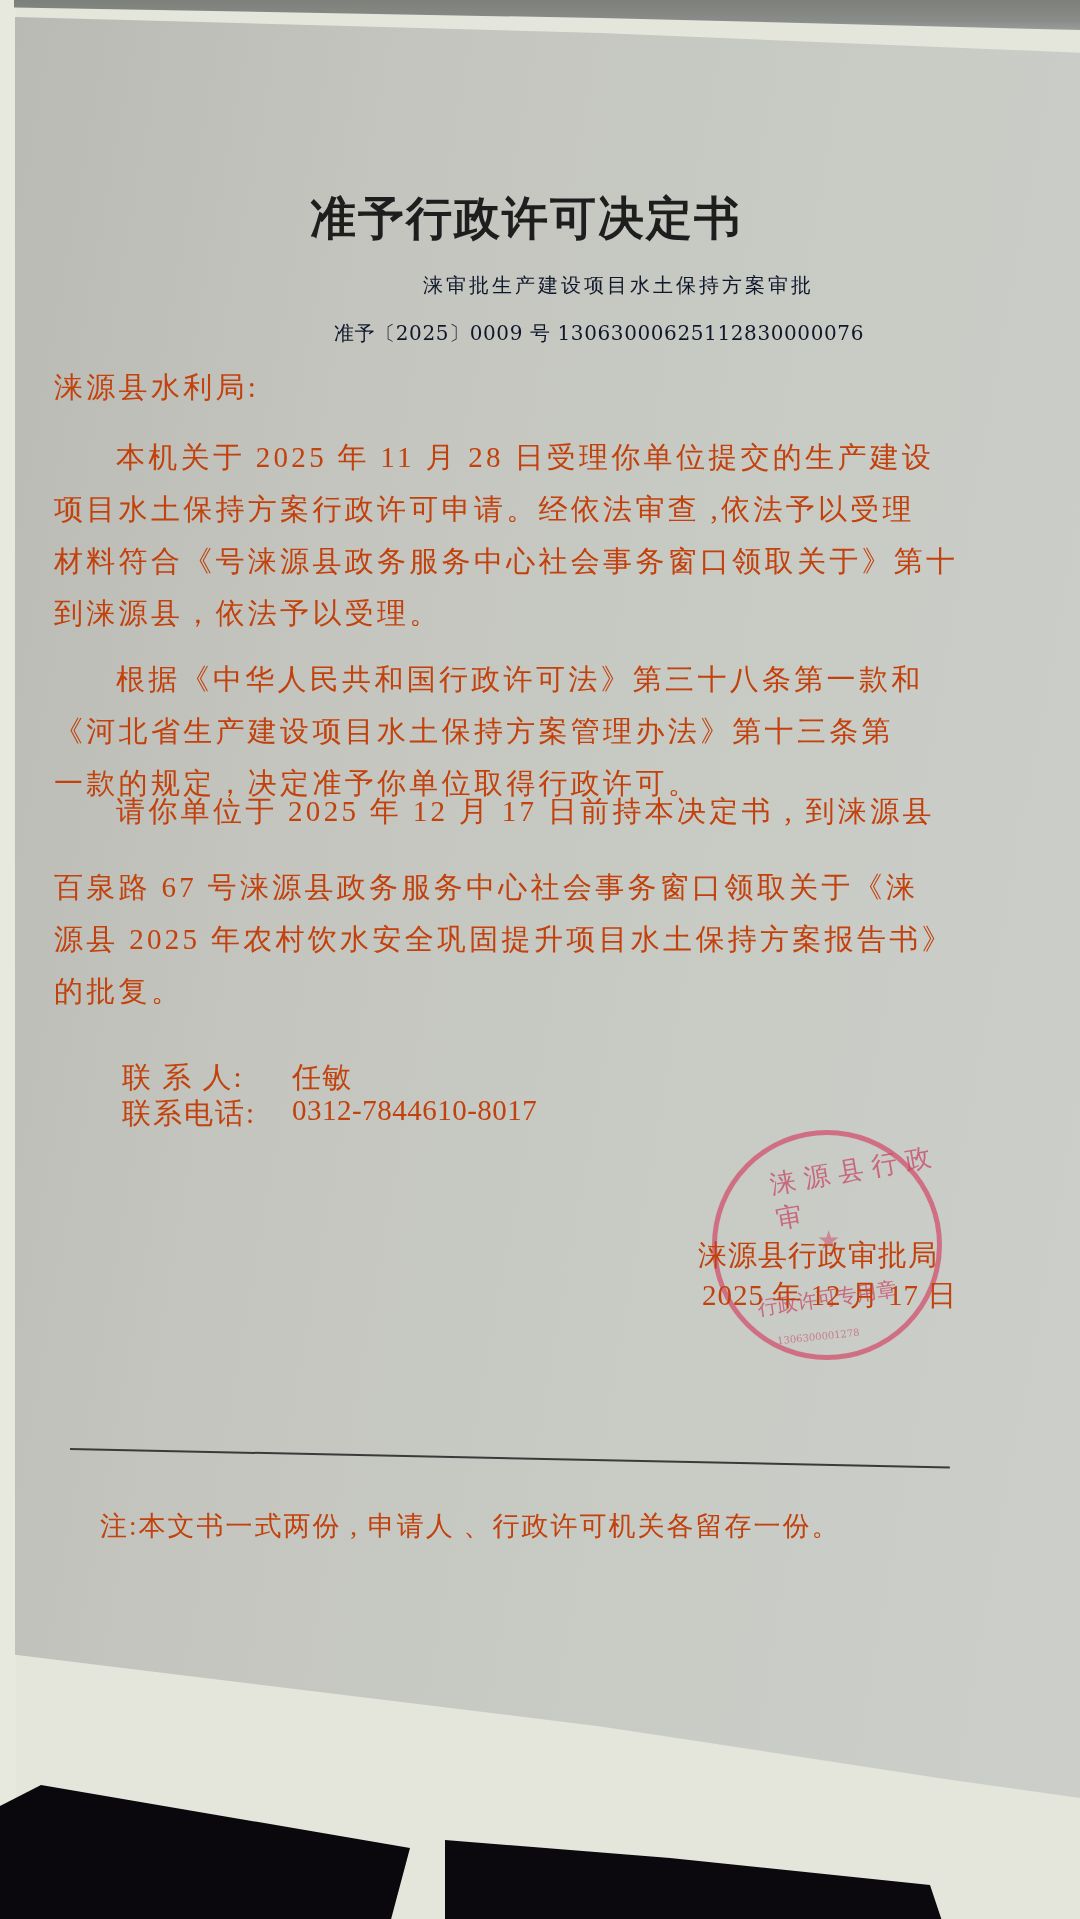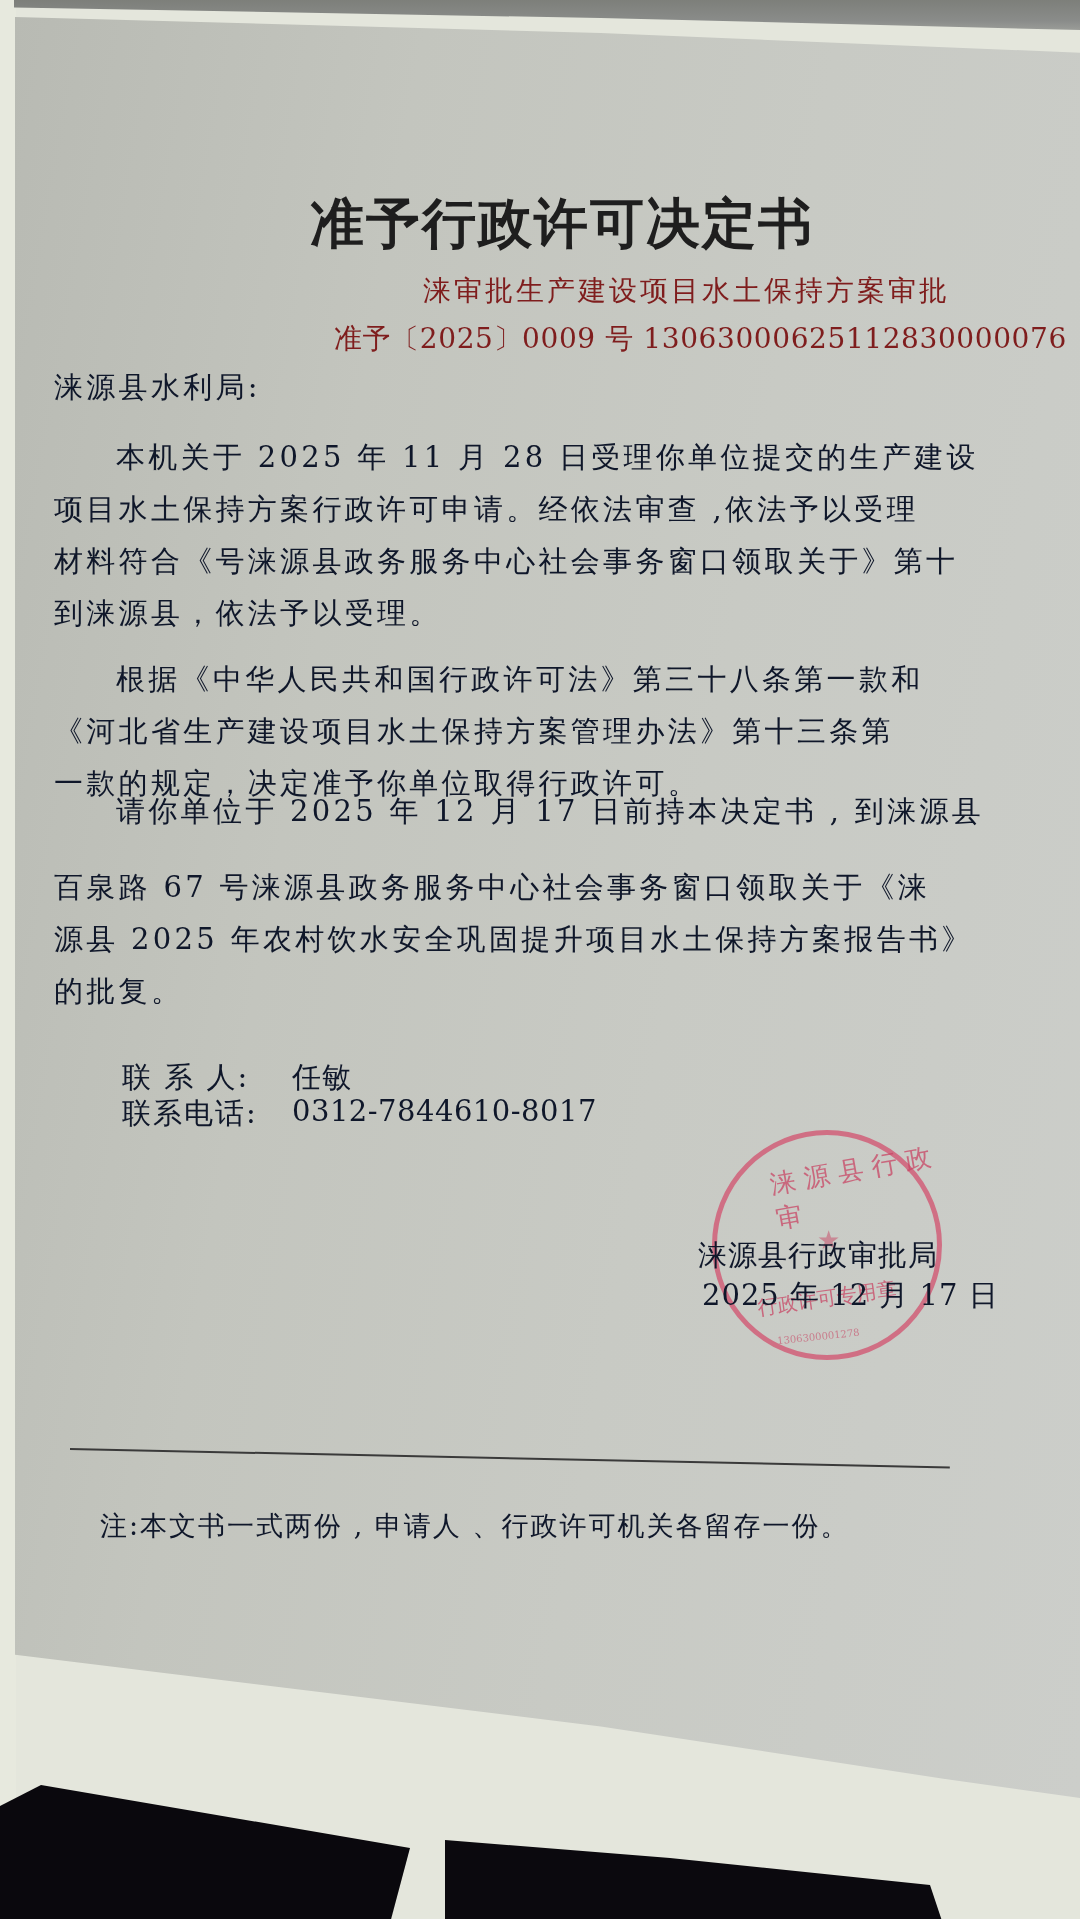--- a/index.html
+++ b/index.html
@@ -28,26 +28,26 @@
     background: #0a080d;
     clip-path: polygon(10% 0, 100% 45%, 95% 100%, 0 100%, 0 15%);
   }
   .bottom-dark-2 {
     position: absolute; left: 445px; top: 1840px; width: 500px; height: 90px;
     background: #0b090e;
     clip-path: polygon(0 0, 45% 20%, 97% 50%, 100% 100%, 0 100%);
   }
   .text { position: absolute; white-space: nowrap; }
   .title {
-    left: 310px; top: 188px; font-size: 54px; font-weight: bold;
+    left: 310px; top: 188px; font-size: 46px; font-weight: bold;
     font-family: "DejaVu Sans", "Liberation Sans", sans-serif; letter-spacing: 2px;
     color: #1e1e1e;
   }
-  .docline { font-size: 28px; letter-spacing: 3px; color: #7f1d1d; }
-  .para { font-size: 29px; letter-spacing: 3.3px; color: #0f172a; }
+  .docline { font-size: 20px; letter-spacing: 3px; color: #0f172a; }
+  .para { font-size: 29px; letter-spacing: 3.3px; color: #c2410c; font-family: Liberation Serif, serif; }
   .seal {
     position: absolute; left: 712px; top: 1130px; width: 230px; height: 230px;
     border: 5px solid rgba(210, 80, 110, 0.75); border-radius: 50%;
     box-sizing: border-box;
   }
   .seal-text {
     position: absolute; font-size: 26px; color: rgba(200, 70, 100, 0.75);
     font-family: "DejaVu Sans", sans-serif;
   }
   .seal-star {

